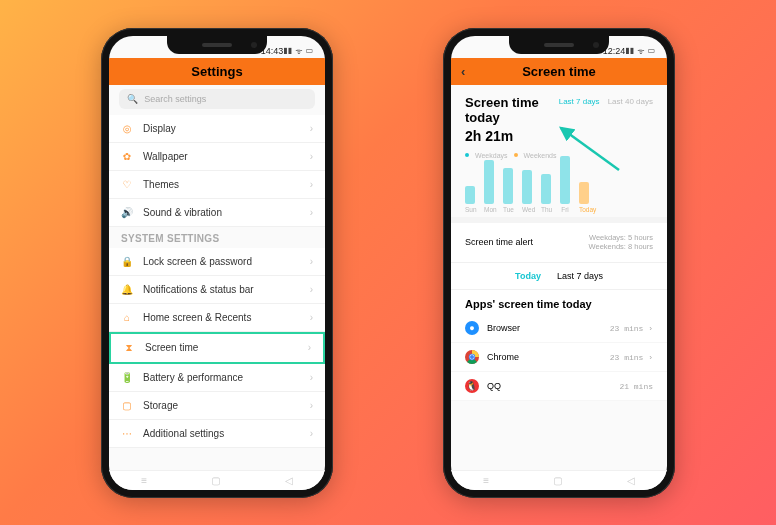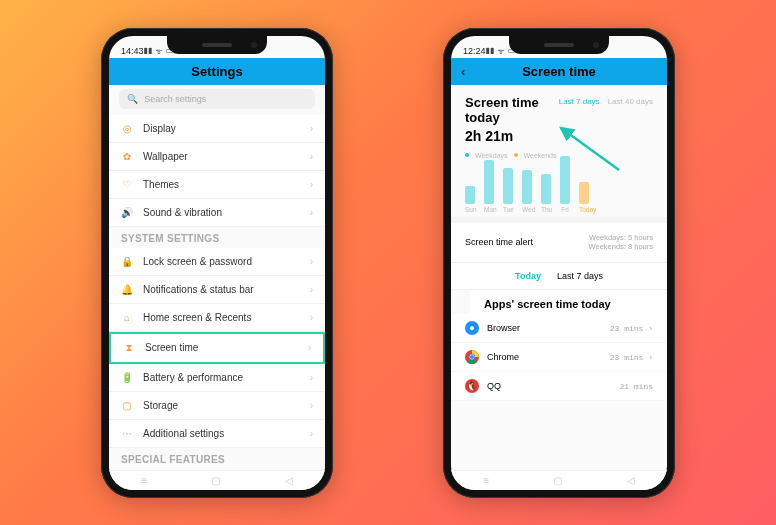--- a/index.html
+++ b/index.html
@@ -54,33 +54,33 @@
   }
   .notch::after{
     content:"";
     width:6px;height:6px;background:#222;border-radius:50%;
     position:absolute;right:10px;
   }
   .statusbar {
     height: 22px;
     display: flex;
     align-items: flex-end;
-    justify-content: flex-start;
+    justify-content: flex-end;
     padding: 0 12px 2px;
     font-size: 9px;
     color: #222;
   }
   .status-icons { display:flex; gap:3px; align-items:center; }
   .status-icons span { font-size:8px; color:#444;}
   .titlebar {
     text-align: center;
     font-size: 13px;
     font-weight: 600;
     padding: 6px 4px;
-    background:#0ea5e9;
+    background:#f97316;
     position:relative;
   }
   .back-btn{
     position:absolute;left:10px;top:6px;font-size:13px;color:#333;cursor:pointer;
   }
   .searchbar {
     margin: 4px 10px 6px;
     background: #efefef;
     border-radius: 6px;
     padding: 5px 8px;
@@ -124,21 +124,21 @@
   .legend .d1{background:#19c7d2;} .legend .d2{background:#ffb347;}
   .bars{display:flex;gap:9px;align-items:flex-end;height:54px;padding:0 14px 4px;}
   .bars .bar{width:10px;border-radius:2px;background:#8fe3e9;}
   .bars .lbl{font-size:6.5px;color:#bbb;text-align:center;width:10px;}
   .bar-col{display:flex;flex-direction:column;align-items:center;gap:2px;}
   .sep{height:6px;background:#f4f4f4;}
   .alert-row{display:flex;justify-content:space-between;align-items:center;padding:10px 14px;font-size:9px;background:#fff;border-bottom:1px solid #f0f0f0;gap:10px;}
   .alert-row .right{font-size:7.5px;color:#aaa;text-align:right;line-height:1.3;}
   .tab-select{display:flex;justify-content:center;gap:16px;font-size:9px;padding:8px 0;background:#fff;border-bottom:1px solid #f0f0f0;}
   .tab-select .active{color:#19c7d2;font-weight:600;}
-  .apps-title{font-size:11px;font-weight:600;padding:8px 14px 4px;background:#fff;margin-left:19px;}
+  .apps-title{font-size:11px;font-weight:600;padding:8px 14px 4px;background:#fff;}
   .app-row{display:flex;align-items:center;padding:7px 14px;font-size:9px;background:#fff;border-bottom:1px solid #f6f6f6;}
   .app-row .app-ic{width:14px;height:14px;border-radius:50%;margin-right:8px;display:flex;align-items:center;justify-content:center;font-size:9px;}
   .app-row .time{margin-left:auto;color:#aaa;font-size:8px;font-family:Liberation Mono, monospace;}
   .arrow-annot{
     position:absolute;
     pointer-events:none;
   }
 </style>
 </head>
 <body>
@@ -212,21 +212,20 @@
           <span class="ic">▢</span>
     <span>Storage</span>
     <span class="chev">›</span>
         </div>
         <div class="row">
           <span class="ic">⋯</span>
     <span>Additional settings</span>
     <span class="chev">›</span>
         </div>
       </div>
-    <div class="section-label">SPECIAL FEATURES</div>
     <div class="navbuttons">
       <span>≡</span>
       <span>▢</span>
       <span>◁</span>
     </div>
   </div>
 </div>
 
 <div class="phone">
   <div class="screen">

